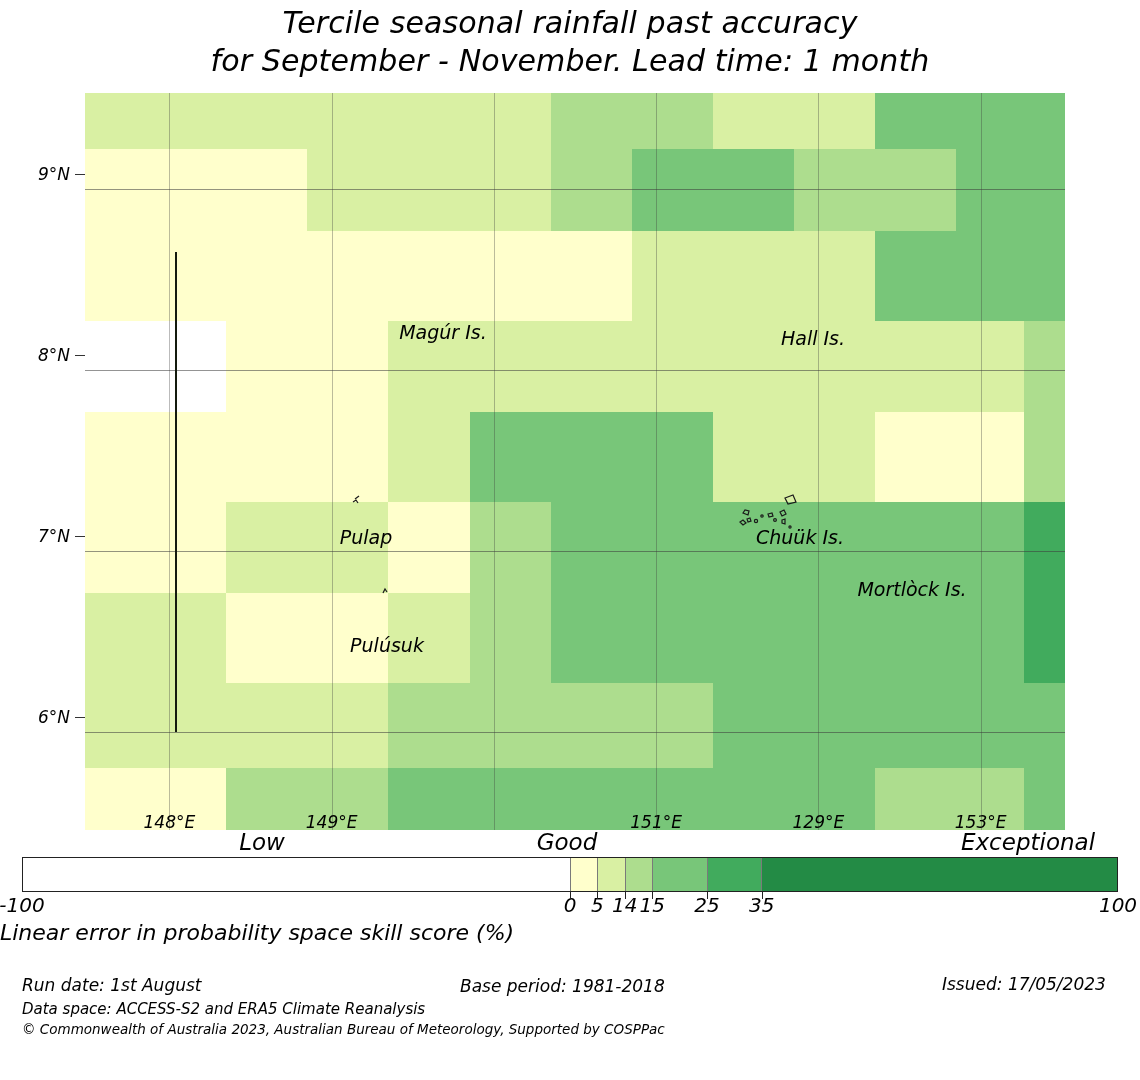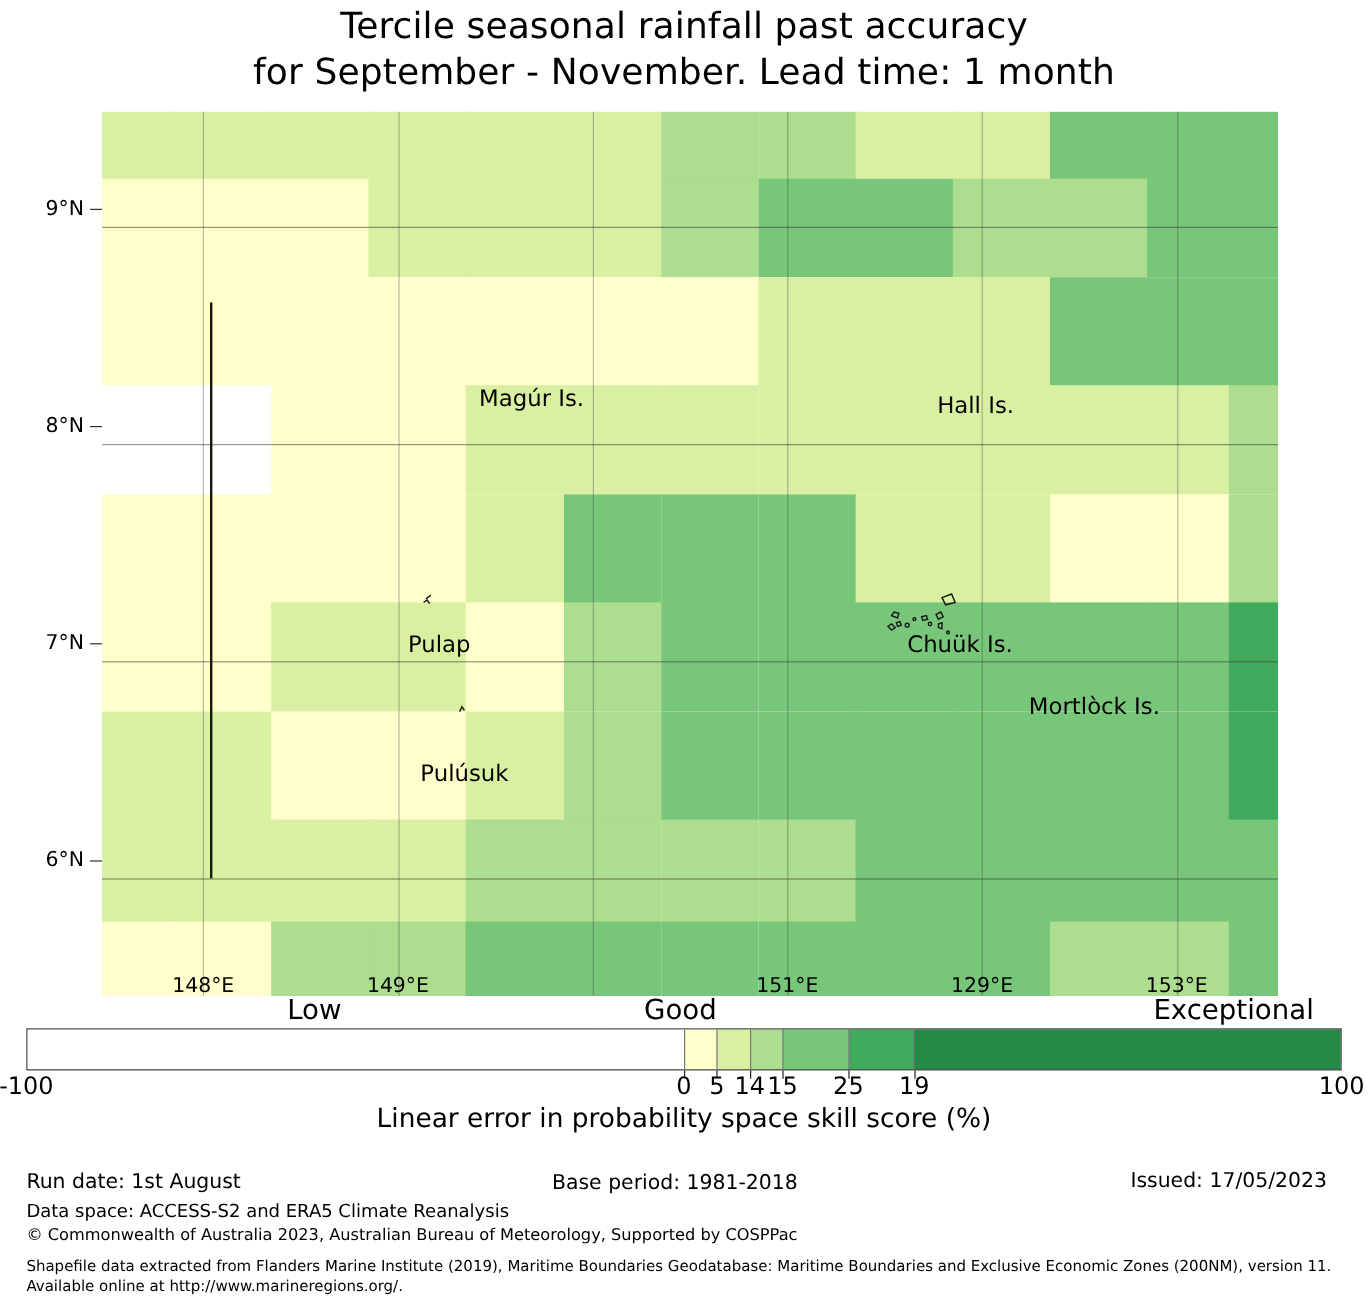--- a/index.html
+++ b/index.html
@@ -1,21 +1,21 @@
 <!DOCTYPE html>
 <html><head>
 <meta charset="utf-8">
 <style>
   html,body{margin:0;padding:0;}
   body{
     width:1140px;height:1080px;background:#ffffff;
     font-family:"DejaVu Sans","Liberation Sans",sans-serif;
     color:#000;overflow:hidden;position:relative;
   }
-  #root{position:absolute;inset:0;}
+  #root{position:absolute;inset:0;font-style:italic;}
 
   
   .title{
     position:absolute;left:0;top:4px;width:1140px;
     text-align:center;font-size:30px;line-height:38px;
     font-family:"DejaVu Sans","Liberation Sans",sans-serif;
     letter-spacing:.1px;
   }
   .title div{white-space:nowrap;}
 
@@ -42,21 +42,21 @@
 
   
   .cb-wrap{position:absolute;left:22px;top:857px;width:1096px;height:35px;
     border:1.4px solid #222;box-sizing:border-box;display:flex;}
   .cb-seg{height:100%;box-sizing:border-box;}
   .cb-seg + .cb-seg{border-left:1.2px solid #7a7a7a;}
   .cb-tick{position:absolute;top:893px;font-size:20px;text-align:center;width:90px;}
   .cb-tickmark{position:absolute;top:892px;width:1px;height:7px;background:#222;}
   .cb-cat{position:absolute;top:829px;font-size:23px;white-space:nowrap;}
   .cb-axis-label{position:absolute;left:0;top:920px;width:1140px;
-    text-align:center;font-size:22px;}
+    font-size:22px;}
 
   
   .f-run{position:absolute;left:22px;top:975px;font-size:17px;}
   .f-base{position:absolute;left:460px;top:976px;font-size:17px;}
   .f-issued{position:absolute;left:942px;top:974px;font-size:17px;}
   .f-src{position:absolute;left:22px;top:1000px;font-size:15px;}
   .f-cc{position:absolute;left:22px;top:1021px;font-size:13.5px;}
   .f-shape{position:absolute;left:22px;top:1046px;width:1106px;
     font-size:12.5px;line-height:17px;}
 </style>
@@ -269,26 +269,25 @@
       <div class="cb-tick" style="left: 525px;">0</div>
       <div class="cb-tickmark" style="left: 570px;"></div>
       <div class="cb-tick" style="left: 552.4px;">5</div>
       <div class="cb-tickmark" style="left: 597.4px;"></div>
       <div class="cb-tick" style="left: 579.8px;">14</div>
       <div class="cb-tickmark" style="left: 624.8px;"></div>
       <div class="cb-tick" style="left: 607.2px;">15</div>
       <div class="cb-tickmark" style="left: 652.2px;"></div>
       <div class="cb-tick" style="left: 662px;">25</div>
       <div class="cb-tickmark" style="left: 707px;"></div>
-      <div class="cb-tick" style="left: 716.8px;">19</div>
+      <div class="cb-tick" style="left: 716.8px;">35</div>
       <div class="cb-tickmark" style="left: 761.8px;"></div>
       <div class="cb-tick" style="left: 1073px;">100</div>
     </div>
   <div class="cb-axis-label">Linear error in probability space skill score (%)</div>
 
   <div class="f-run">Run date: 1st August</div>
   <div class="f-base">Base period: 1981-2018</div>
   <div class="f-issued">Issued: 17/05/2023</div>
   <div class="f-src">Data space: ACCESS-S2 and ERA5 Climate Reanalysis</div>
   <div class="f-cc">© Commonwealth of Australia 2023, Australian Bureau of Meteorology, Supported by COSPPac</div>
-  <div class="f-shape">Shapefile data extracted from Flanders Marine Institute (2019), Maritime Boundaries Geodatabase: Maritime Boundaries and Exclusive Economic Zones (200NM), version 11. Available online at http://www.marineregions.org/.</div>
 
 </div>
 
 </body></html>

